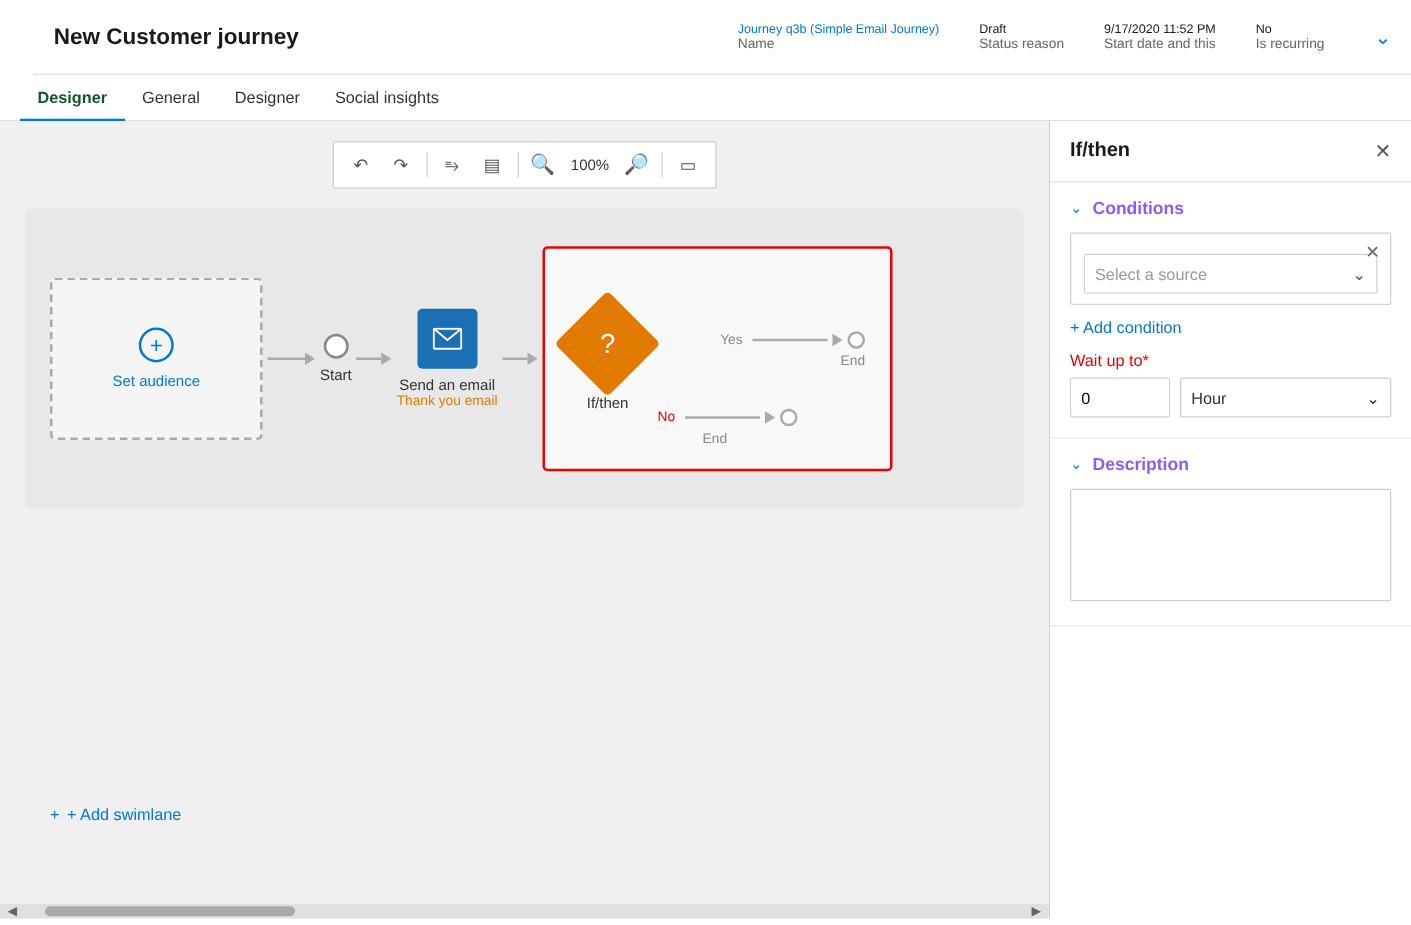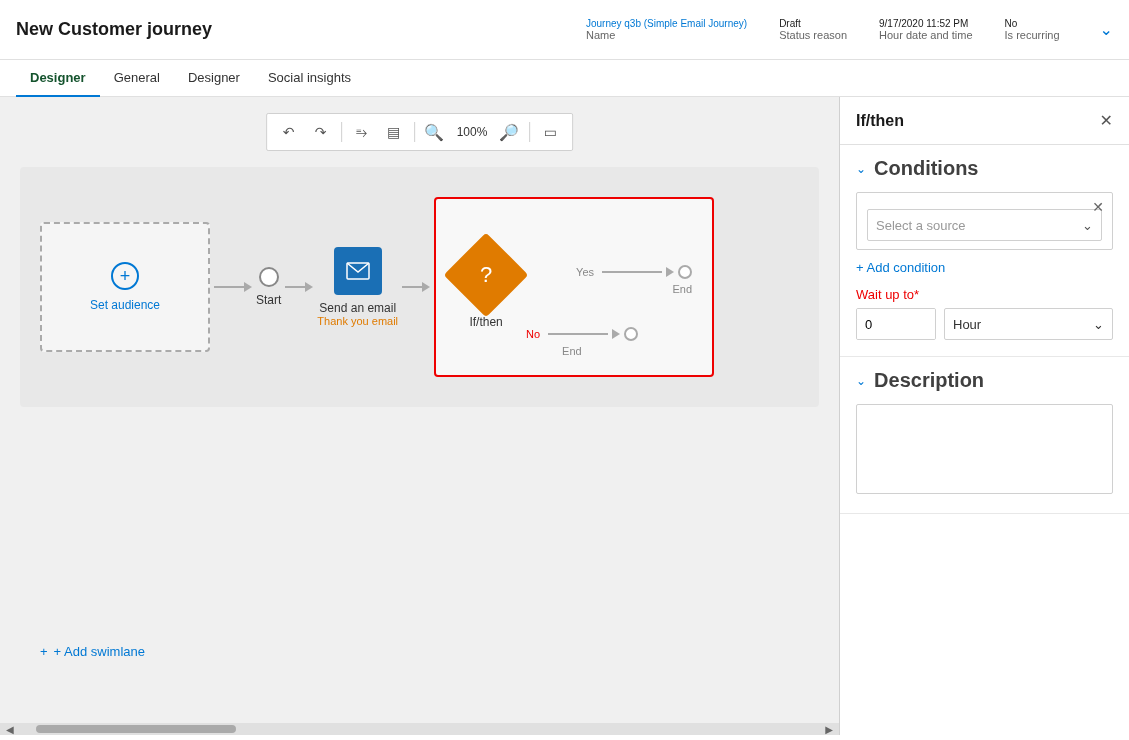--- a/index.html
+++ b/index.html
@@ -6,20 +6,21 @@
     body { font-family: 'Segoe UI', Arial, sans-serif; font-size: 13px; color: #333; background: #fff; overflow: hidden; }
 
     
     .top-header {
       display: flex;
       align-items: center;
       padding: 10px 16px;
       border-bottom: 1px solid #e0e0e0;
       background: #fff;
       height: 60px;
+      margin-left: 27px;
     }
     .top-header-title {
       font-size: 18px;
       font-weight: 600;
       color: #1a1a1a;
       margin-right: auto;
     }
     .header-meta {
       display: flex;
       align-items: center;
@@ -369,21 +370,21 @@
       border-bottom: 1px solid #e8e8e8;
     }
     .section-header {
       display: flex;
       align-items: center;
       gap: 8px;
       padding: 12px 16px;
       cursor: pointer;
     }
     .section-chevron { color: #0078d4; font-size: 12px; }
-    .section-title { font-size: 20px; font-weight: 600; color: #404040; }
+    .section-title { font-size: 14px; font-weight: 600; color: #8b5cf6; }
     .section-body { padding: 0 16px 16px; }
 
     
     .condition-box {
       border: 1px solid #d0d0d0;
       border-radius: 2px;
       padding: 8px 10px;
       margin-bottom: 10px;
       position: relative;
     }
@@ -485,21 +486,21 @@
     <div class="header-meta-item">
       <span class="header-meta-value blue">Journey q3b (Simple Email Journey)</span>
       <span class="header-meta-label">Name</span>
     </div>
     <div class="header-meta-item">
       <span class="header-meta-value">Draft</span>
       <span class="header-meta-label">Status reason</span>
     </div>
     <div class="header-meta-item">
       <span class="header-meta-value">9/17/2020 11:52 PM</span>
-      <span class="header-meta-label">Hour date and time</span>
+      <span class="header-meta-label">Start date and this</span>
     </div>
     <div class="header-meta-item">
       <span class="header-meta-value">No</span>
       <span class="header-meta-label">Is recurring</span>
     </div>
     <span class="header-chevron">⌄</span>
   </div>
 </div>
 
 <div class="nav-tabs">

